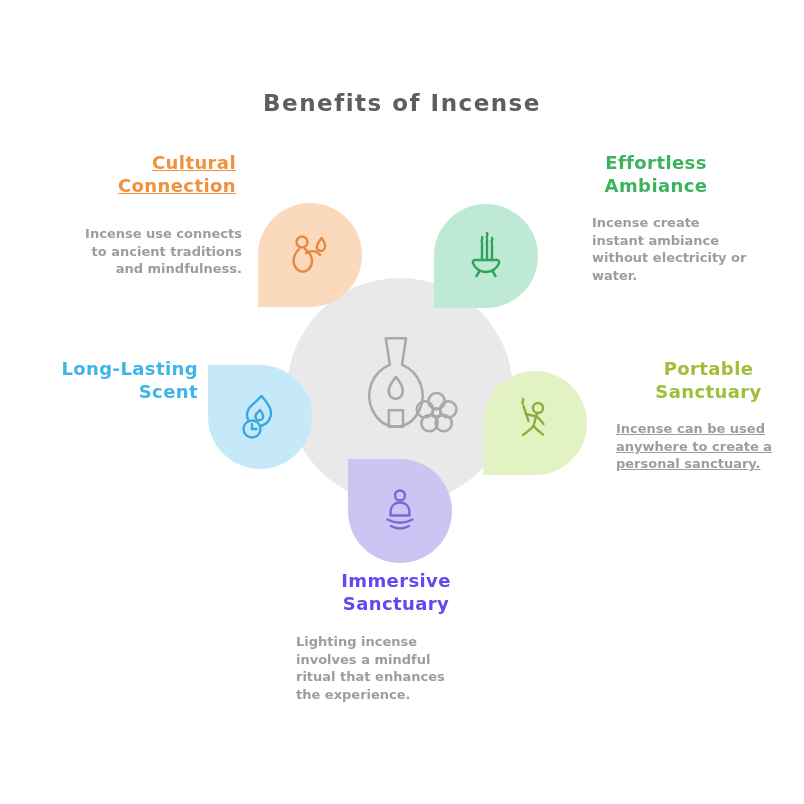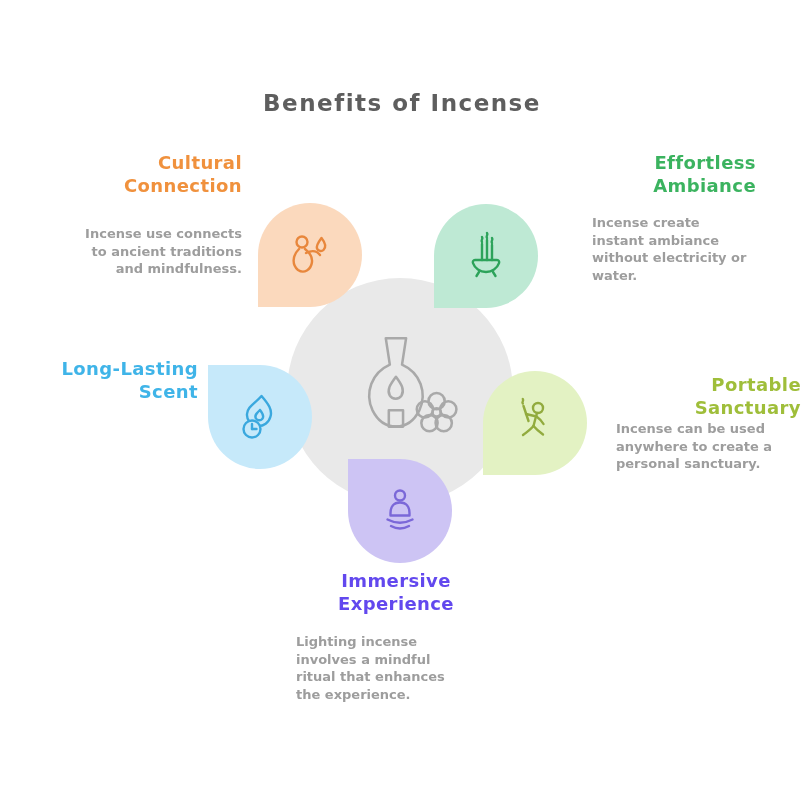--- a/index.html
+++ b/index.html
@@ -53,26 +53,26 @@
     color:var(--accent,#444);
     z-index:4;
   }
   .benefit-desc {
     position:absolute;
     font-size:13px; font-weight:bold; line-height:1.35;
     white-space:pre-line;
     color:var(--text-color,#9d9d9d);
     z-index:4;
   }
-  .t-cultural  { left:42px;  top:152px; width:200px; text-align:right; }
+  .t-cultural  { left:36px;  top:152px; width:200px; text-align:right;text-decoration:underline; }
   .d-cultural  { left:42px;  top:225px; width:200px; text-align:right; }
-  .t-ambiance  { left:556px; top:152px; width:200px; text-align:right; }
+  .t-ambiance  { left:556px; top:152px; width:200px; text-align:center; }
   .d-ambiance  { left:556px; top:214px; width:200px; text-align:left;margin-left:36px; }
-  .t-portable  { left:616px; top:358px; width:185px; text-align:right;margin-top:16px; }
-  .d-portable  { left:616px; top:420px; width:185px; text-align:left; }
+  .t-portable  { left:616px; top:358px; width:185px; text-align:center; }
+  .d-portable  { left:616px; top:420px; width:185px; text-align:left;text-decoration:underline; }
   .t-scent     { left:16px;   top:358px; width:182px; text-align:right; }
   .d-scent     { left:0px;   top:420px; width:182px; text-align:right; }
   .t-immersive { left:296px; top:570px; width:200px; text-align:center; }
   .d-immersive { left:296px; top:633px; width:200px; text-align:left; }
 
   svg * { stroke-linecap:round; stroke-linejoin:round; }
 </style>
 </head>
 <body>
 
@@ -148,21 +148,21 @@
 
   <div class="petal point-tl petal-immersive" style="--accent: #6248ee; --petal: #cdc4f4; --icon: #7b68d8;">
     <svg viewBox="0 0 52 52" fill="none" stroke="currentColor" stroke-width="2.4">
       <circle cx="26" cy="10.5" r="5"></circle>
       <path d="M26 17.5 c-6.5 0 -9.5 4.5 -9.5 10.5 v2.5 h19 v-2.5 c0 -6 -3 -10.5 -9.5 -10.5 z"></path>
       <path d="M13.5 34.5 q12.5 6.5 25 0"></path>
       <path d="M17 41 q9 5 18 0"></path>
     </svg>
   </div>
   <div class="benefit-title t-immersive" style="--accent: #6248ee; --petal: #cdc4f4; --icon: #7b68d8;">Immersive
-Experience</div>
+Sanctuary</div>
   <div class="benefit-desc d-immersive">Lighting incense
 involves a mindful
 ritual that enhances
 the experience.</div>
 
   <div class="petal point-tl petal-scent" style="--accent: #3fb4e8; --petal: #c6e9fa; --icon: #3aa8de;">
     <svg viewBox="0 0 52 52" fill="none" stroke="currentColor" stroke-width="2.4">
       <path d="M27.5 5 C34.5 13 38.5 19 36.5 25.5 C35 31.5 29.5 35.5 23.5 35 C17 34.5 12.5 29.5 13 23 C13.6 15.5 20.5 13 27.5 5 Z"></path>
       <path d="M26 19 c3.2 4 4.2 6.8 2.2 9 c-1.8 2 -5.2 1.6 -6.4 -0.8 c-1.4 -2.8 0.8 -5 4.2 -8.2"></path>
       <circle cx="18" cy="38" r="8.5" style="fill:var(--petal,#c6e9fa)"></circle>

